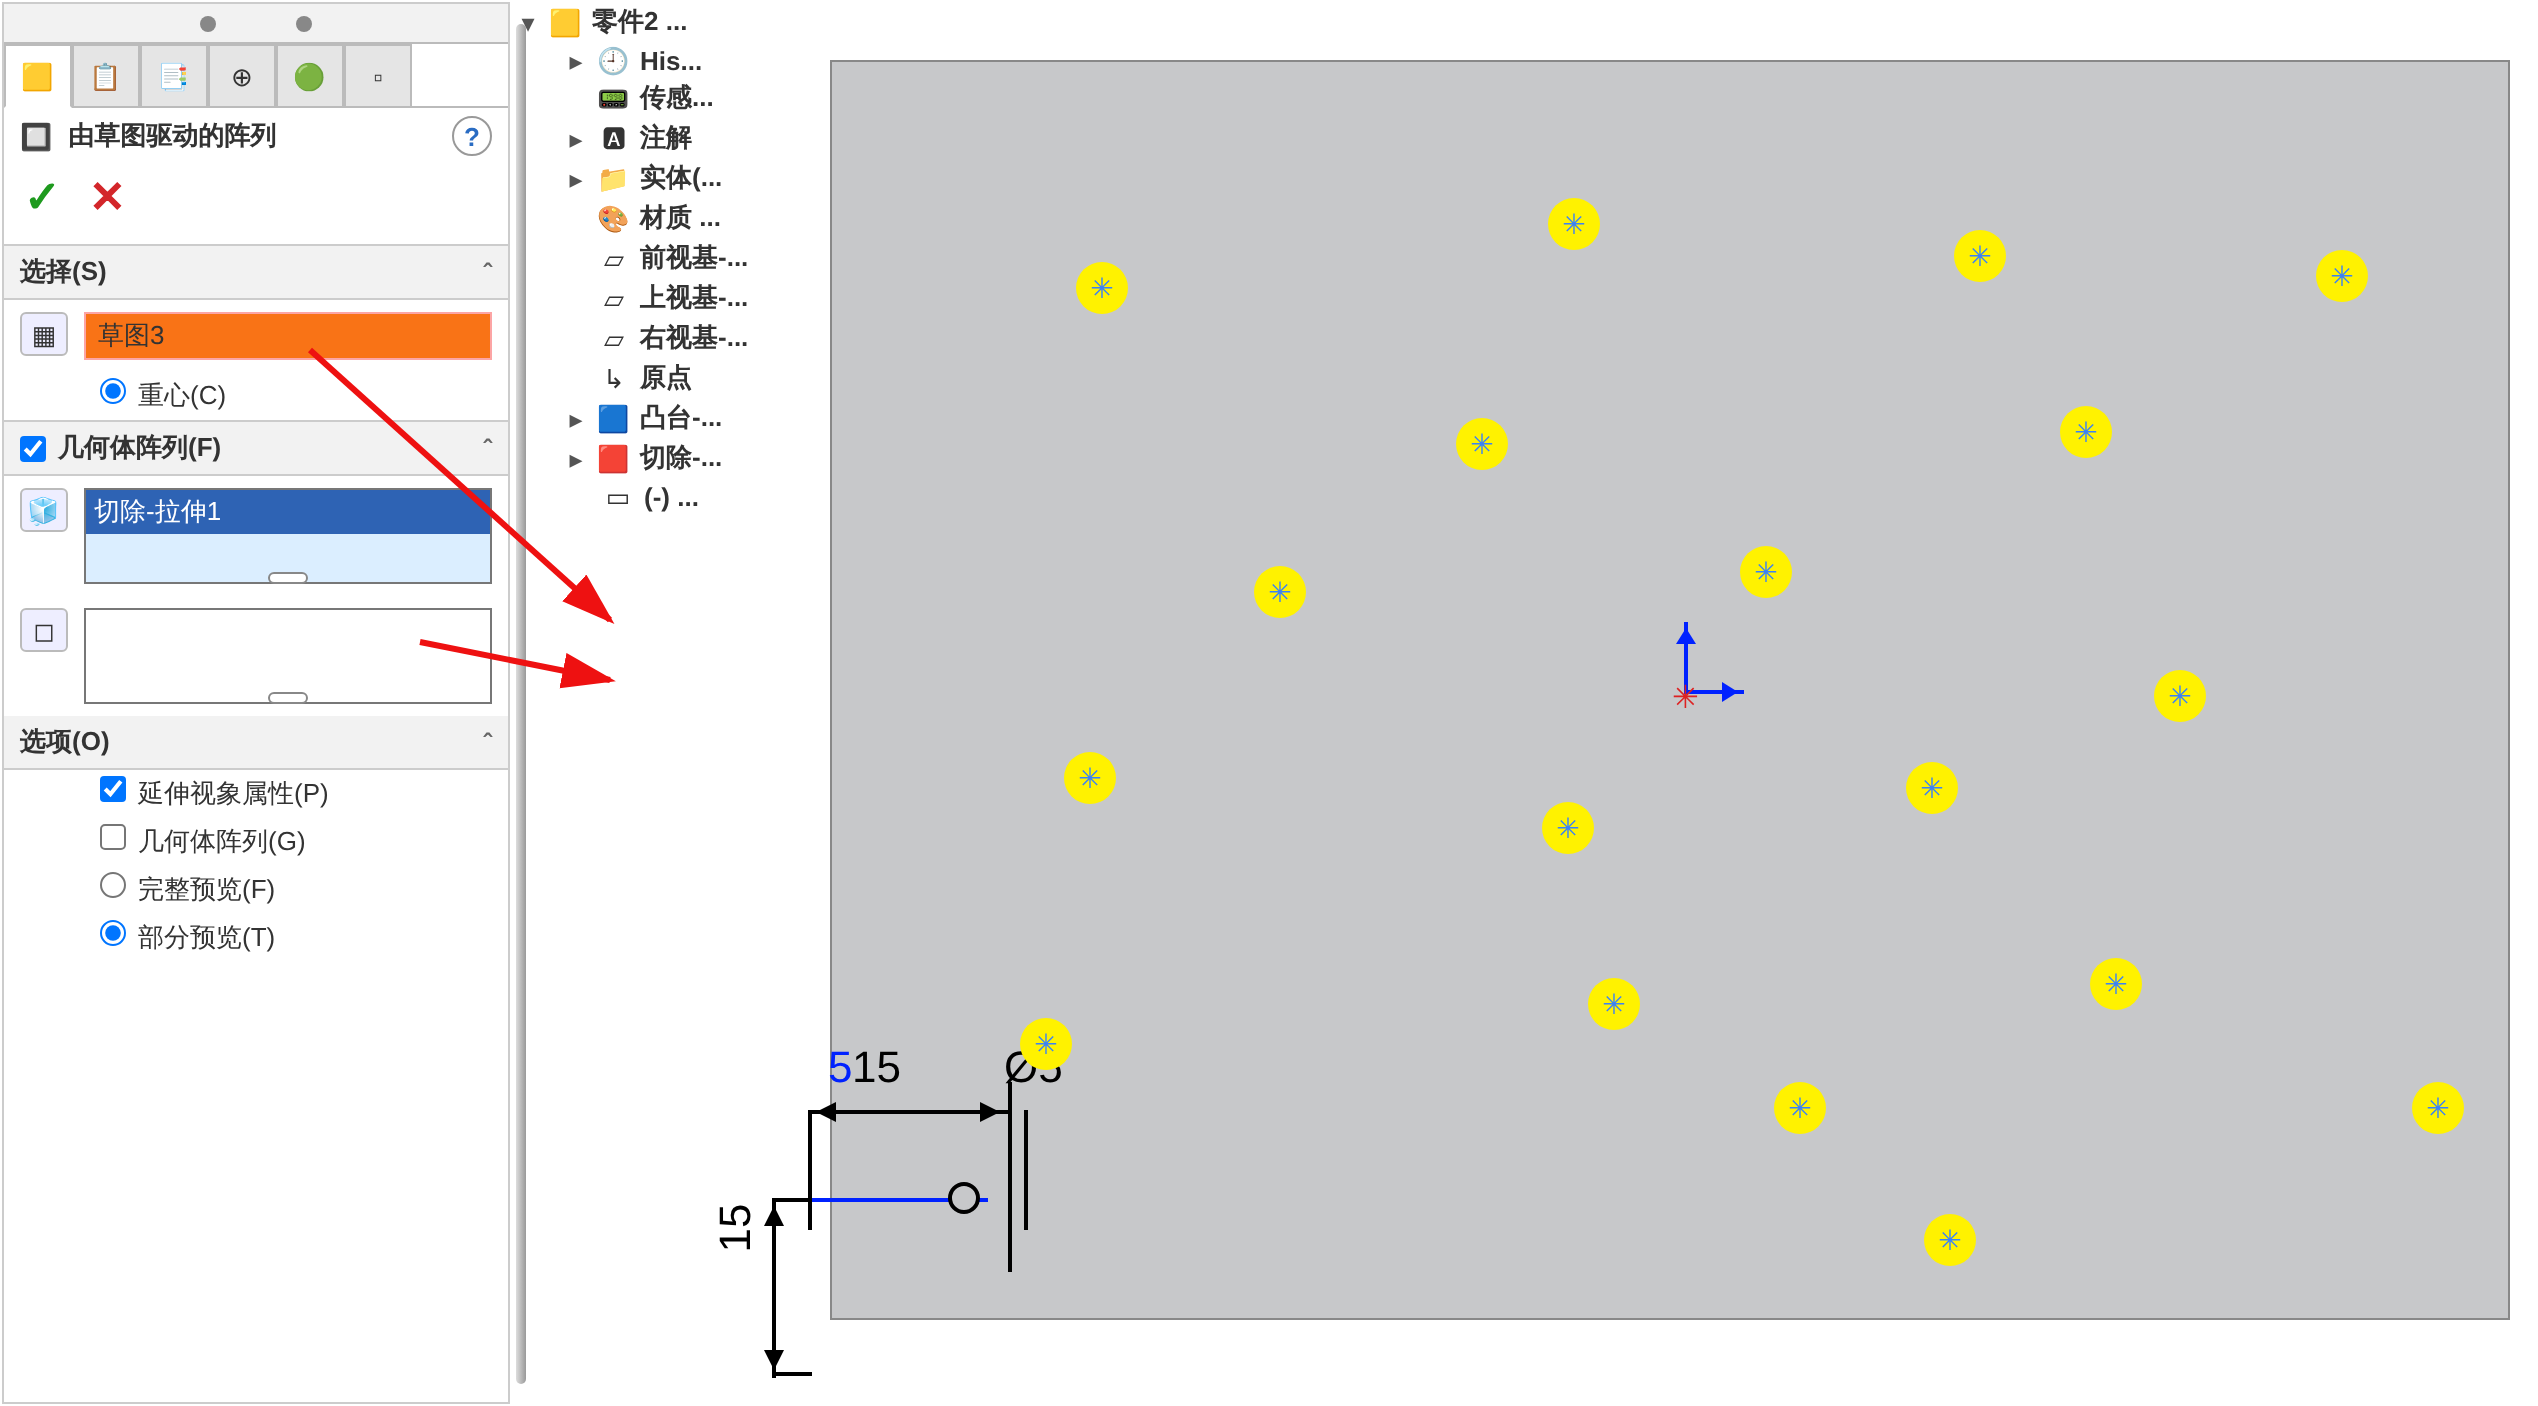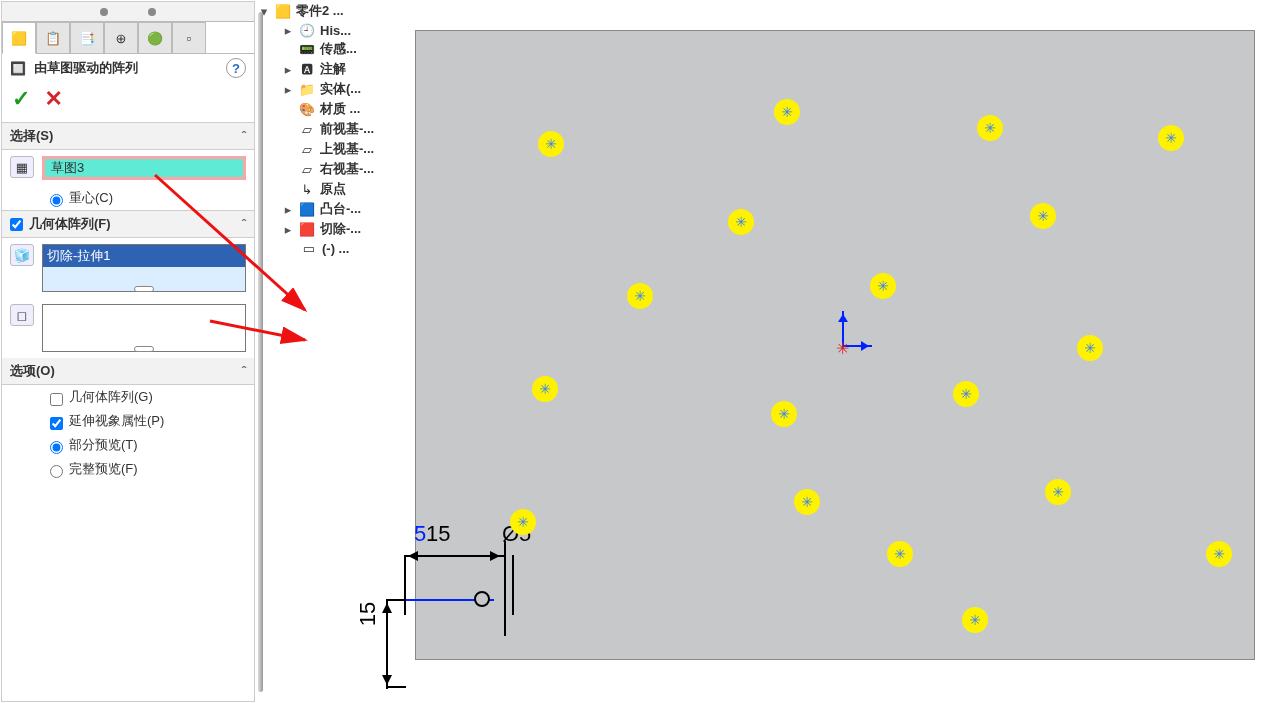--- a/index.html
+++ b/index.html
@@ -14,27 +14,27 @@
 .pm-title{font-weight:700}
 .help-circle{margin-left:auto;width:20px;height:20px;border:1px solid #999;border-radius:50%;display:flex;align-items:center;justify-content:center;color:#2a6cc3;font-weight:700}
 .ok-cancel{display:flex;gap:14px;padding:4px 10px 10px 10px}
 .check{color:#1e9a1e;font-size:22px;font-weight:700}
 .xmark{color:#d3262a;font-size:22px;font-weight:700}
 .section-head{display:flex;align-items:center;background:#f2f2f2;border-top:1px solid #ccc;border-bottom:1px solid #ccc;padding:4px 8px;font-weight:700}
 .section-head .chev{margin-left:auto;color:#666}
 .section-head input[type=checkbox]{margin-right:6px}
 .field-row{display:flex;align-items:flex-start;gap:8px;padding:6px 8px}
 .small-icon{width:24px;height:22px;border:1px solid #bbb;background:#eef;border-radius:3px;display:flex;align-items:center;justify-content:center}
-.text-input{flex:1;border:3px solid #fca5a5;height:24px;padding:2px 6px;background:#5eead4}
+.text-input{flex:1;border:1px solid #fca5a5;height:24px;padding:2px 6px;background:#f97316}
 .sel-box{flex:1;border:1px solid #777;background:#dbeeff;min-height:48px;position:relative}
 .sel-highlight{background:#2e63b4;color:#fff;padding:2px 4px;display:block}
 .sel-handle{position:absolute;bottom:-1px;left:50%;transform:translateX(-50%);width:20px;height:6px;border:1px solid #888;background:#fff;border-radius:3px}
 .plain-box{flex:1;border:1px solid #777;background:#fff;min-height:48px;position:relative}
 .indent{padding-left:48px}
-.radio-row,.check-row{display:flex;align-items:flex-end;gap:6px;padding:3px 0}
+.radio-row,.check-row{display:flex;align-items:flex-start;gap:6px;padding:3px 0}
 .tree-area{position:absolute;left:258px;top:1px;width:150px;height:360px}
 .tree-row{display:flex;align-items:center;gap:4px;padding:1px 0;white-space:nowrap;cursor:default}
 .tree-row .arrow{width:12px;text-align:center;color:#555}
 .tree-row .icon{width:18px;height:16px;display:flex;align-items:center;justify-content:center}
 .tree-label{font-weight:700}
 .viewport{position:absolute;left:415px;top:30px;width:840px;height:630px;background:#c7c8ca;border:1px solid #888}
 .point{position:absolute;width:26px;height:26px;border-radius:50%;background:#fff200;display:flex;align-items:center;justify-content:center}
 .point::after{content:"✳";color:#3b82f6;font-size:14px}
 .origin{position:absolute;width:30px;height:50px}
 .origin .y{position:absolute;left:12px;top:0;width:2px;height:36px;background:#0022ff}
@@ -128,34 +128,34 @@
     </div>
   </div>
 
 
   <div class="section-head" style="border-top:none">
     <span>选项(O)</span>
     <span class="chev">ˆ</span>
   </div>
   <div class="indent">
     <label class="check-row">
+        <input type="checkbox" checked="" style="">
+        <span>延伸视象属性(P)</span>
+      </label>
+    <label class="check-row">
         <input type="checkbox" style="">
         <span>几何体阵列(G)</span>
       </label>
-    <label class="check-row">
-        <input type="checkbox" checked="" style="">
-        <span>延伸视象属性(P)</span>
+    <label class="radio-row">
+        <input type="radio" name="pv" style="">
+        <span>完整预览(F)</span>
       </label>
     <label class="radio-row">
         <input type="radio" name="pv" checked="" style="">
         <span>部分预览(T)</span>
-      </label>
-    <label class="radio-row">
-        <input type="radio" name="pv" style="">
-        <span>完整预览(F)</span>
       </label>
   </div>
 </div>
 
 <div class="gradbar"></div>
 
 <div class="tree-area">
   <div class="tree-row">
       <span class="arrow">▾</span>
       <span class="icon">🟨</span>

